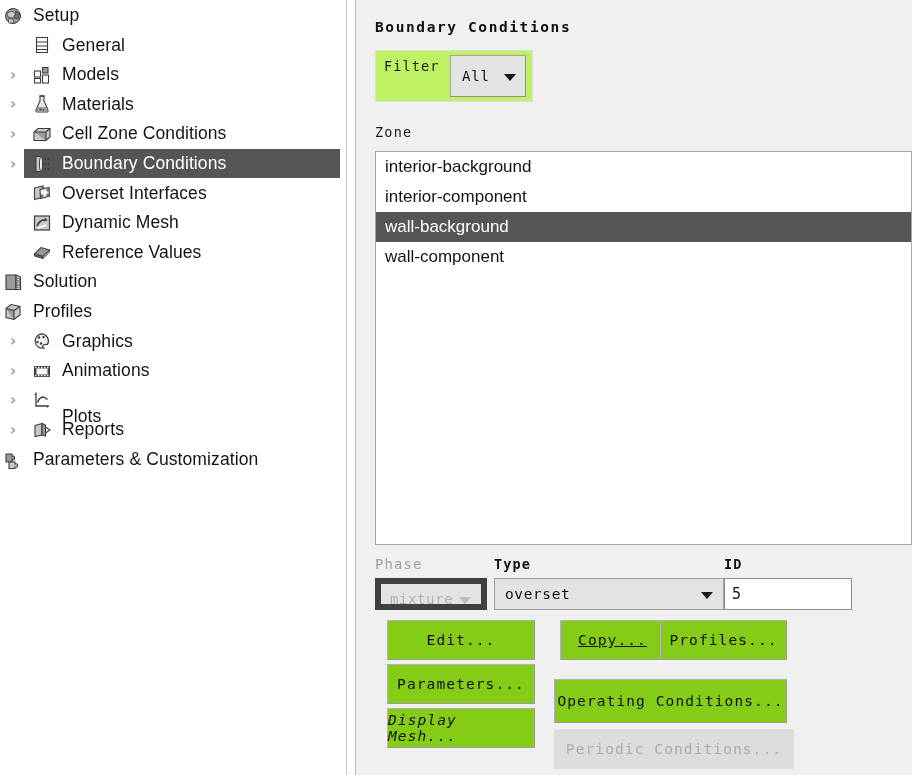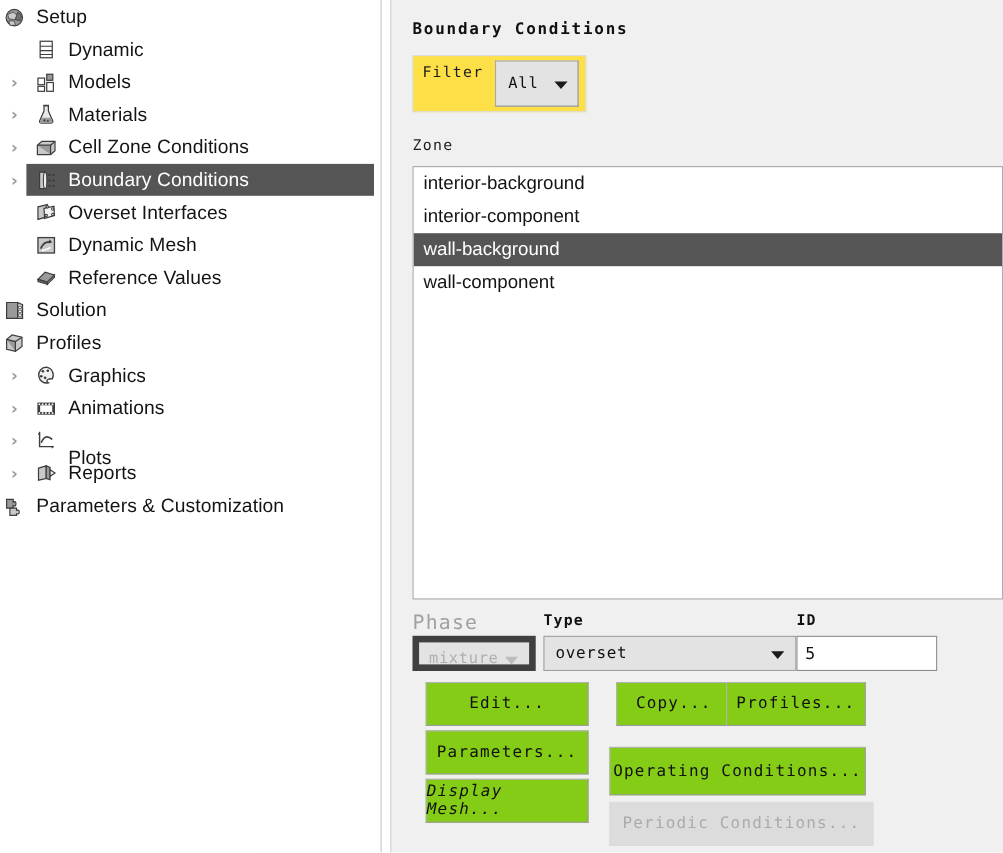--- a/index.html
+++ b/index.html
@@ -104,21 +104,21 @@
     color: #101010;
     letter-spacing: 1.6px;
   }
 
   
   #filter-group {
     position: absolute;
     left: 19px; top: 50px;
     width: 158px; height: 52px;
     border: 1px solid #dcdcdc;
-    background: #fde047;
+    background: #bef264;
   }
   #filter-label {
     position: absolute;
     left: 8px; top: 7px;
     font-size: 13.5px;
     color: #1c1c1c;
     letter-spacing: 1.1px;
   }
   #filter-select {
     position: absolute;
@@ -171,21 +171,21 @@
   }
   .zone-item.selected {
     background: #555555;
     color: #ffffff;
   }
 
   
   #phase-label {
     position: absolute;
     left: 19px; top: 556px;
-    font-size: 18px;
+    font-size: 14px;
     color: #a0a0a0;
     letter-spacing: 1.1px;
   }
   #phase-select {
     position: absolute;
     left: 19px; top: 578px;
     width: 112px; height: 32px;
     background: #e3e3e3;
     border: 6px solid #404040;
   }
@@ -286,21 +286,21 @@
         <span class="label" style="left: 33px;">Setup</span>
       </div>
       <div class="tree-row" style="top: 30.6px;">
         <div class="hl"></div>
         <span class="ico" style="left: 32px;"><svg viewBox="0 0 20 20" width="20" height="20">
         <rect x="4.5" y="2.5" width="11" height="15" fill="#fff" stroke="#3d3d3d" stroke-width="1.1"></rect>
         <line x1="4.5" y1="7" x2="15.5" y2="7" stroke="#3d3d3d" stroke-width="1"></line>
         <line x1="4.5" y1="11" x2="15.5" y2="11" stroke="#3d3d3d" stroke-width="1"></line>
         <line x1="4.5" y1="14.5" x2="15.5" y2="14.5" stroke="#3d3d3d" stroke-width="1"></line>
       </svg></span>
-        <span class="label" style="left: 62px;">Dynamic</span>
+        <span class="label" style="left: 62px;">General</span>
       </div>
       <div class="tree-row" style="top: 60.2px;">
         <div class="hl"></div>
         <span class="arrow" style="left: 5px;">›</span>
         <span class="ico" style="left: 32px;"><svg viewBox="0 0 20 20" width="20" height="20">
         <rect x="2.5" y="6" width="6" height="6" fill="#fff" stroke="#3d3d3d" stroke-width="1.1"></rect>
         <rect x="10.5" y="2.5" width="5.5" height="5.5" fill="#9a9a9a" stroke="#3d3d3d" stroke-width="1.1"></rect>
         <rect x="2.5" y="13.5" width="6" height="4.5" fill="#fff" stroke="#3d3d3d" stroke-width="1.1"></rect>
         <rect x="10.5" y="10" width="6" height="8" fill="#fff" stroke="#3d3d3d" stroke-width="1.1"></rect>
       </svg></span>
@@ -501,21 +501,21 @@
     <div id="id-field">
       <span class="val mono">5</span>
     </div>
 
     <div class="btn mono" style="left:31px; top:620px; width:148px; height:40px;">Edit...</div>
 
     <div class="btn mono" style="left:31px; top:664px; width:148px; height:40px;">Parameters...</div>
 
     <div class="btn mono" style="left:31px; top:708px; width:148px; height:40px;font-style:italic;">Display Mesh...</div>
 
-    <div class="btn mono" style="left:204px; top:620px; width:105px; height:40px;">Copy...</div>
+    <div class="btn mono" style="left:204px; top:620px; width:105px; height:40px;text-decoration:underline;">Copy...</div>
 
     <div class="btn mono" style="left:304px; top:620px; width:127px; height:40px;">Profiles...</div>
 
     <div class="btn mono" style="left:198px; top:679px; width:233px; height:44px;">Operating Conditions...</div>
 
     <div class="btn mono disabled" style="left:198px; top:729px; width:240px; height:40px;">Periodic Conditions...</div>
 
   </div>
 </div>
 

